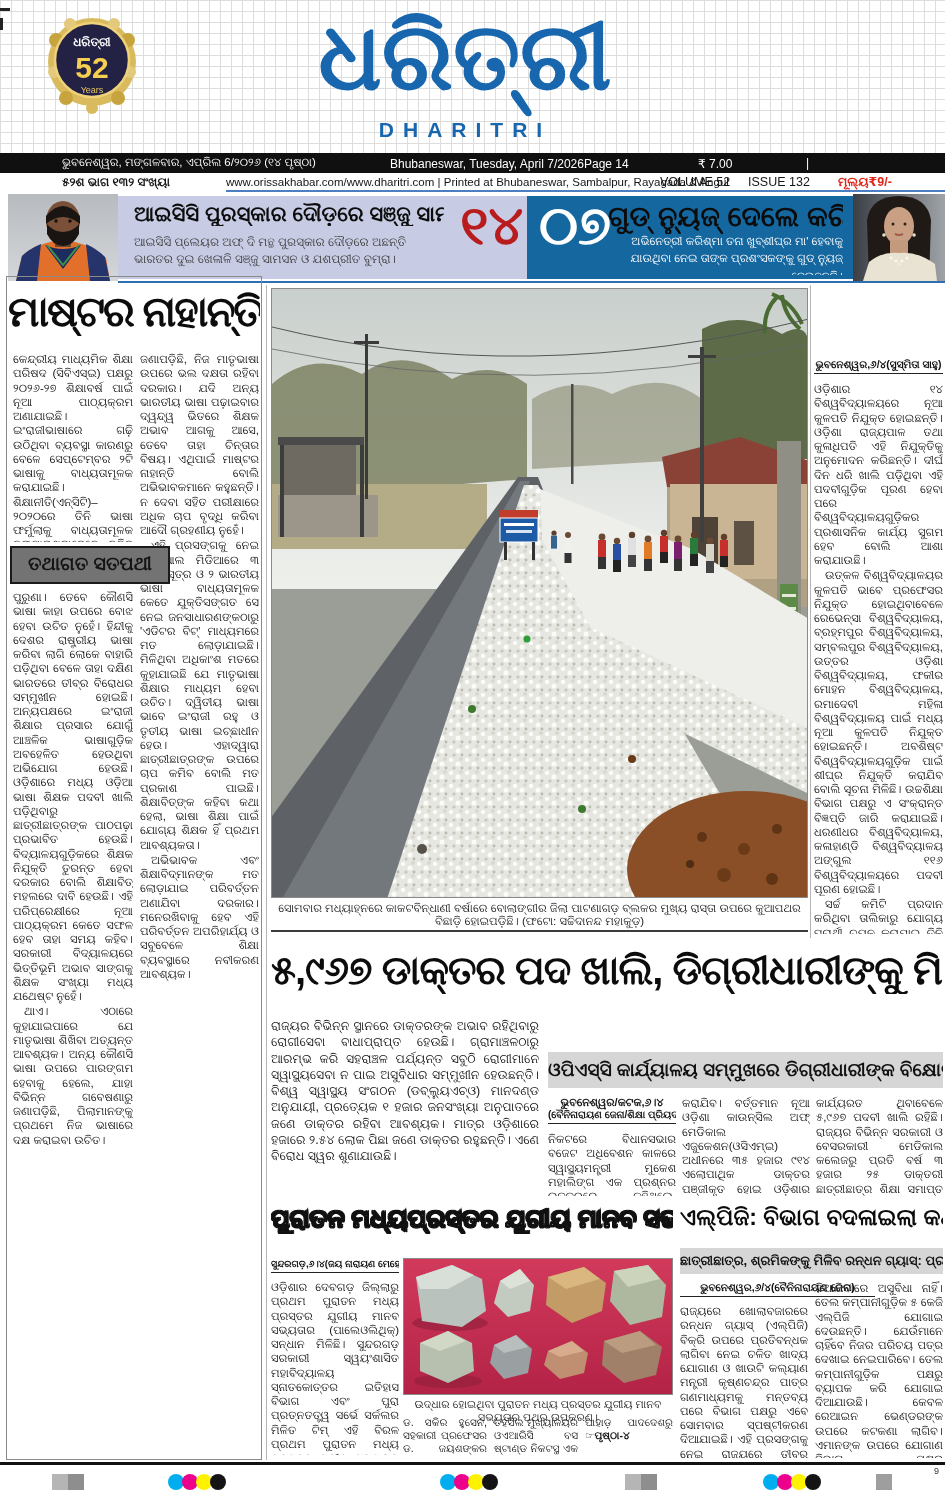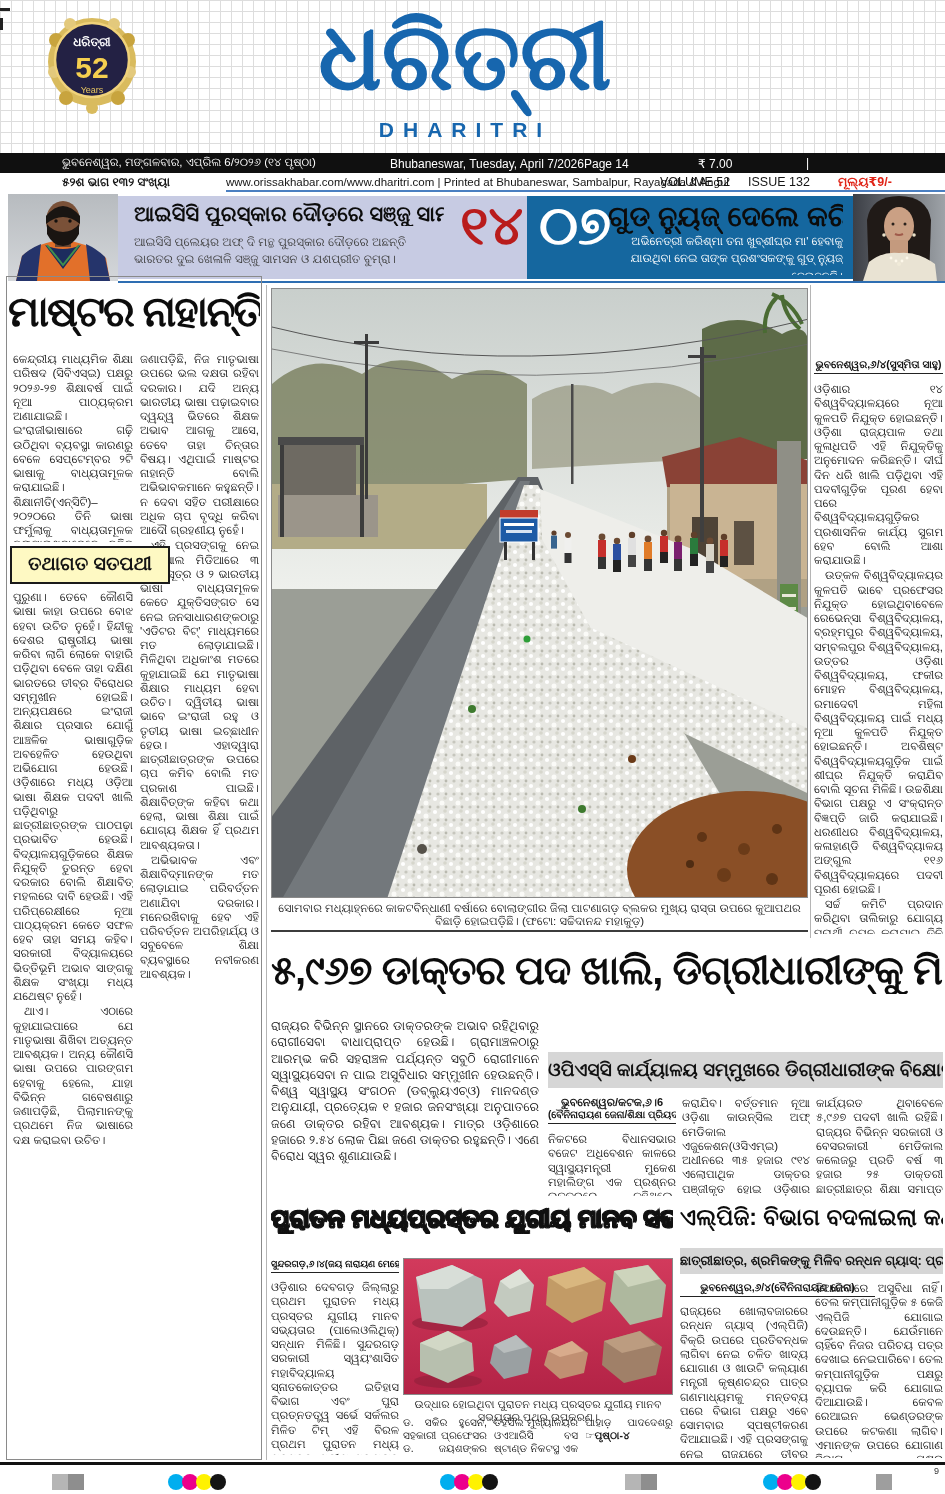--- a/index.html
+++ b/index.html
@@ -140,21 +140,21 @@
   <div class="abs" style="left:6px;top:276px;width:254px;height:1182px;border:1px solid #8a8a8a;"></div>
   <div class="abs headline" style="left:8px;top:288px;width:252px;font-size:42px;letter-spacing:-2px;text-align:center;white-space:nowrap;overflow:hidden;">ମାଷ୍ଟର ନାହାନ୍ତି</div>
   <div class="abs body-txt" style="left:13px;top:352px;width:120px;height:190px;">
     <p>କେନ୍ଦ୍ରୀୟ ମାଧ୍ୟମିକ ଶିକ୍ଷା ପରିଷଦ (ସିବିଏସ୍‌ଇ) ପକ୍ଷରୁ ୨୦୨୬-୨୭ ଶିକ୍ଷାବର୍ଷ ପାଇଁ ନୂଆ ପାଠ୍ୟକ୍ରମ ଅଣାଯାଇଛି। ଇଂରାଜୀଭାଷାରେ ଗଢ଼ି ଉଠିଥିବା ବ୍ୟବସ୍ଥା କାରଣରୁ ବେଳେ ସେପ୍ଟେମ୍ବର ୨ଟି ଭାଷାକୁ ବାଧ୍ୟତାମୂଳକ କରାଯାଇଛି। ଶିକ୍ଷାନୀତି(ଏନ୍‌ସିଟି)–୨୦୨୦ରେ ତିନି ଭାଷା ଫର୍ମୁଲାକୁ ବାଧ୍ୟତାମୂଳକ କରାଯାଇଥିବାବେଳେ ଚଳିତ ବର୍ଷରୁ ଏହା ଅଷ୍ଟମ ଶ୍ରେଣୀରୁ ଲାଗୁ ହେବ ବୋଲି କୁହାଯାଇଛି। ଭାରତରେ ଭାଷା ପ୍ରତିରେ ଭିନ୍ନ ରାଜ୍ୟରେ ଭିନ୍ନ ମତ ରହିଛି।</p>
   </div>
   <div class="abs body-txt" style="left:140px;top:352px;width:119px;height:1098px;">
     <p>ଜଣାପଡ଼ିଛି, ନିଜ ମାତୃଭାଷା ଉପରେ ଭଲ ଦକ୍ଷତା ରହିବା ଦରକାର। ଯଦି ଅନ୍ୟ ଭାରତୀୟ ଭାଷା ପଢ଼ାଇବାର ଦ୍ୱନ୍ଦ୍ୱ ଭିତରେ ଶିକ୍ଷକ ଅଭାବ ଆଗକୁ ଆସେ, ତେବେ ତାହା ଚିନ୍ତାର ବିଷୟ। ଏଥିପାଇଁ ମାଷ୍ଟର ନାହାନ୍ତି ବୋଲି ଅଭିଭାବକମାନେ କହୁଛନ୍ତି। ନ ଦେବା ସହିତ ପରୀକ୍ଷାରେ ଅଧିକ ଚାପ ବୃଦ୍ଧି କରିବା ଆଦୌ ଗ୍ରହଣୀୟ ନୁହେଁ।</p>
     <p>ଏହି ପ୍ରସଙ୍ଗକୁ ନେଇ ସୋସିଆଲ ମିଡିଆରେ ୩ ଭାଷା ସୂତ୍ର ଓ ୨ ଭାରତୀୟ ଭାଷା ବାଧ୍ୟତାମୂଳକ କେତେ ଯୁକ୍ତିସଙ୍ଗତ ସେ ନେଇ ଜନସାଧାରଣଙ୍କଠାରୁ 'ଏଡିଟର ବିଟ୍' ମାଧ୍ୟମରେ ମତ ଲୋଡ଼ାଯାଇଛି। ମିଳିଥିବା ଅଧିକାଂଶ ମତରେ କୁହାଯାଇଛି ଯେ ମାତୃଭାଷା ଶିକ୍ଷାର ମାଧ୍ୟମ ହେବା ଉଚିତ। ଦ୍ୱିତୀୟ ଭାଷା ଭାବେ ଇଂରାଜୀ ରହୁ ଓ ତୃତୀୟ ଭାଷା ଇଚ୍ଛାଧୀନ ହେଉ। ଏହାଦ୍ୱାରା ଛାତ୍ରୀଛାତ୍ରଙ୍କ ଉପରେ ଚାପ କମିବ ବୋଲି ମତ ପ୍ରକାଶ ପାଇଛି। ଶିକ୍ଷାବିତ୍‌ଙ୍କ କହିବା କଥା ହେଲା, ଭାଷା ଶିକ୍ଷା ପାଇଁ ଯୋଗ୍ୟ ଶିକ୍ଷକ ହିଁ ପ୍ରଥମ ଆବଶ୍ୟକତା।</p>
     <p>ଅଭିଭାବକ ଏବଂ ଶିକ୍ଷାବିଦ୍‌ମାନଙ୍କ ମତ ଲୋଡ଼ାଯାଇ ପରିବର୍ତ୍ତନ ଅଣାଯିବା ଦରକାର। ମନେରଖିବାକୁ ହେବ ଏହି ପରିବର୍ତ୍ତନ ଅପରିହାର୍ଯ୍ୟ ଓ ସବୁବେଳେ ଶିକ୍ଷା ବ୍ୟବସ୍ଥାରେ ନବୀକରଣ ଆବଶ୍ୟକ।</p>
   </div>
-  <div class="abs" style="left:10px;top:546px;width:156px;height:34px;border:2px solid #1a1a1a;background:#fef9c3;text-align:center;line-height:32px;font-size:19px;font-weight:bold;z-index:3;overflow:hidden;">ତଥାଗତ ସତପଥୀ</div>
+  <div class="abs" style="left:10px;top:546px;width:156px;height:34px;border:2px solid #1a1a1a;background:#737373;text-align:center;line-height:32px;font-size:19px;font-weight:bold;z-index:3;overflow:hidden;">ତଥାଗତ ସତପଥୀ</div>
   <div class="abs body-txt" style="left:13px;top:590px;width:120px;height:860px;">
     <p>ପୁରୁଣା। ତେବେ କୌଣସି ଭାଷା କାହା ଉପରେ ବୋଝ ହେବା ଉଚିତ ନୁହେଁ। ହିନ୍ଦୀକୁ ଦେଶର ରାଷ୍ଟ୍ରୀୟ ଭାଷା କରିବା ଲାଗି ଲୋକେ ବାହାରି ପଡ଼ିଥିବା ବେଳେ ତାହା ଦକ୍ଷିଣ ଭାରତରେ ତୀବ୍ର ବିରୋଧର ସମ୍ମୁଖୀନ ହୋଇଛି। ଅନ୍ୟପକ୍ଷରେ ଇଂରାଜୀ ଶିକ୍ଷାର ପ୍ରସାର ଯୋଗୁଁ ଆଞ୍ଚଳିକ ଭାଷାଗୁଡ଼ିକ ଅବହେଳିତ ହେଉଥିବା ଅଭିଯୋଗ ହେଉଛି। ଓଡ଼ିଶାରେ ମଧ୍ୟ ଓଡ଼ିଆ ଭାଷା ଶିକ୍ଷକ ପଦବୀ ଖାଲି ପଡ଼ିଥିବାରୁ ଛାତ୍ରୀଛାତ୍ରଙ୍କ ପାଠପଢ଼ା ପ୍ରଭାବିତ ହେଉଛି। ବିଦ୍ୟାଳୟଗୁଡ଼ିକରେ ଶିକ୍ଷକ ନିଯୁକ୍ତି ତୁରନ୍ତ ହେବା ଦରକାର ବୋଲି ଶିକ୍ଷାବିତ୍ ମହଲରେ ଦାବି ହେଉଛି। ଏହି ପରିପ୍ରେକ୍ଷୀରେ ନୂଆ ପାଠ୍ୟକ୍ରମ କେତେ ସଫଳ ହେବ ତାହା ସମୟ କହିବ। ସରକାରୀ ବିଦ୍ୟାଳୟରେ ଭିତ୍ତିଭୂମି ଅଭାବ ସାଙ୍ଗକୁ ଶିକ୍ଷକ ସଂଖ୍ୟା ମଧ୍ୟ ଯଥେଷ୍ଟ ନୁହେଁ।</p>
     <p>ଥାଏ। ଏଠାରେ କୁହାଯାଇପାରେ ଯେ ମାତୃଭାଷା ଶିଖିବା ଅତ୍ୟନ୍ତ ଆବଶ୍ୟକ। ଅନ୍ୟ କୌଣସି ଭାଷା ଉପରେ ପାରଙ୍ଗମ ହେବାକୁ ହେଲେ, ଯାହା ବିଭିନ୍ନ ଗବେଷଣାରୁ ଜଣାପଡ଼ିଛି, ପିଲାମାନଙ୍କୁ ପ୍ରଥମେ ନିଜ ଭାଷାରେ ଦକ୍ଷ କରାଇବା ଉଚିତ।</p>
   </div>
 
   <div class="abs vrule" style="left:266px;top:285px;height:1175px;"></div>
   <div class="abs vrule" style="left:810px;top:285px;height:653px;"></div>
 
   <div class="abs photo-frame" style="left:271px;top:288px;width:537px;height:610px;">
     <svg width="537" height="610" viewBox="0 0 537 610">
@@ -302,21 +302,21 @@
     <p>ସର୍ଚ୍ଚ କମିଟି ପ୍ରଦାନ କରିଥିବା ତାଲିକାରୁ ଯୋଗ୍ୟ ପ୍ରାର୍ଥୀ ଚୟନ କରାଯାଇ ତିନି ବର୍ଷ ପାଇଁ ଏହି ନିଯୁକ୍ତି ଦିଆଯାଇଛି। ରାଜେନ୍ଦ୍ର ବିଶ୍ୱବିଦ୍ୟାଳୟ, ବିଜୁ ପଟ୍ଟନାୟକ ବୈଷୟିକ ବିଶ୍ୱବିଦ୍ୟାଳୟ, ଖଲ୍ଲିକୋଟ ଏକକ ବିଶ୍ୱବିଦ୍ୟାଳୟ, ଗଙ୍ଗାଧର ମେହେର ବିଶ୍ୱବିଦ୍ୟାଳୟ ଓ ବକ୍ସି ଜଗବନ୍ଧୁ ବିଶ୍ୱବିଦ୍ୟାଳୟରେ ମଧ୍ୟ ନୂତନ କୁଳପତି ଦାୟିତ୍ୱ ଗ୍ରହଣ କରିବେ। ସେହିପରି ଶ୍ରୀ ଜଗନ୍ନାଥ ସଂସ୍କୃତ ବିଶ୍ୱବିଦ୍ୟାଳୟ ପାଇଁ ମଧ୍ୟ ନିଯୁକ୍ତି ଚୂଡ଼ାନ୍ତ ହୋଇଛି।</p>
 
   </div>
 
   <div class="abs headline" style="left:271px;top:948px;width:672px;font-size:40px;letter-spacing:-1px;white-space:nowrap;overflow:hidden;text-align:center;">୫,୯୬୭ ଡାକ୍ତର ପଦ ଖାଲି, ଡିଗ୍ରୀଧାରୀଙ୍କୁ ମିଳୁନି ଚାକିରି</div>
   <div class="abs body-txt" style="left:271px;top:1018px;width:268px;height:176px;font-size:12.5px;line-height:1.3;">
     <p>ରାଜ୍ୟର ବିଭିନ୍ନ ସ୍ଥାନରେ ଡାକ୍ତରଙ୍କ ଅଭାବ ରହିଥିବାରୁ ରୋଗୀସେବା ବାଧାପ୍ରାପ୍ତ ହେଉଛି। ଗ୍ରାମାଞ୍ଚଳଠାରୁ ଆରମ୍ଭ କରି ସହରାଞ୍ଚଳ ପର୍ଯ୍ୟନ୍ତ ସବୁଠି ରୋଗୀମାନେ ସ୍ୱାସ୍ଥ୍ୟସେବା ନ ପାଇ ଅସୁବିଧାର ସମ୍ମୁଖୀନ ହେଉଛନ୍ତି। ବିଶ୍ୱ ସ୍ୱାସ୍ଥ୍ୟ ସଂଗଠନ (ଡବ୍ଲ୍ୟୁଏଚ୍‌ଓ) ମାନଦଣ୍ଡ ଅନୁଯାୟୀ, ପ୍ରତ୍ୟେକ ୧ ହଜାର ଜନସଂଖ୍ୟା ଅନୁପାତରେ ଜଣେ ଡାକ୍ତର ରହିବା ଆବଶ୍ୟକ। ମାତ୍ର ଓଡ଼ିଶାରେ ହଜାରେ ୨.୫୪ ଲୋକ ପିଛା ଜଣେ ଡାକ୍ତର ରହୁଛନ୍ତି। ଏଣେ ବିରୋଧ ସ୍ୱର ଶୁଣାଯାଉଛି।</p>
   </div>
   <div class="abs graybar" style="left:548px;top:1052px;width:395px;height:36px;font-size:18.5px;line-height:36px;white-space:nowrap;">ଓପିଏସ୍‌ସି କାର୍ଯ୍ୟାଳୟ ସମ୍ମୁଖରେ ଡିଗ୍ରୀଧାରୀଙ୍କ ବିକ୍ଷୋଭ, ପ୍ରତିବାଦ</div>
   <div class="abs" style="left:548px;top:1096px;width:128px;text-align:center;border-bottom:1.5px solid #222;padding-bottom:2px;overflow:hidden;">
-    <div style="font-size:11px;font-weight:bold;white-space:nowrap;">ଭୁବନେଶ୍ୱର/କଟକ,୬।6</div>
+    <div style="font-size:11px;font-weight:bold;white-space:nowrap;">ଭୁବନେଶ୍ୱର/କଟକ,୬।୪</div>
     <div style="font-size:10px;font-weight:bold;white-space:nowrap;">(ବୈନିନାରାୟଣ ଜେନା/ଶିକ୍ଷା ପ୍ରିୟଦର୍ଶିନୀ)</div>
   </div>
   <div class="abs body-txt" style="left:548px;top:1132px;width:128px;height:64px;">
     <p>ନିକଟରେ ବିଧାନସଭାର ବଜେଟ ଅଧିବେଶନ କାଳରେ ସ୍ୱାସ୍ଥ୍ୟମନ୍ତ୍ରୀ ମୁକେଶ ମହାଲିଙ୍ଗ ଏକ ପ୍ରଶ୍ନର ଉତ୍ତରରେ କହିଥିଲେ, ଡବ୍ଲ୍ୟୁଏଚ୍‌ଓ ମାନଦଣ୍ଡ ଅନୁଯାୟୀ ଆବଶ୍ୟକ ଡାକ୍ତର ସଂଖ୍ୟା ଓ ଉପଲବ୍ଧ ଡାକ୍ତର ପଦବୀ ସଂଖ୍ୟାର ଅନ୍ତର ବିଶ୍ଳେଷଣ କରାଯାଇ ନିୟୁତ ପଦବୀଗୁଡ଼ିକ ପର୍ଯ୍ୟାୟକ୍ରମେ ପୂରଣ</p>
   </div>
   <div class="abs body-txt" style="left:682px;top:1096px;width:128px;height:100px;">
     <p>କରାଯିବ। ବର୍ତ୍ତମାନ ନୂଆ ଓଡ଼ିଶା କାଉନ୍‌ସିଲ ଅଫ୍ ମେଡିକାଲ ଏଜୁକେଶନ(ଓସିଏମ୍‌ଇ) ଅଧୀନରେ ୩୫ ହଜାର ୯୧୪ ଏଲୋପାଥିକ ଡାକ୍ତର ପଞ୍ଜୀକୃତ ହୋଇ ଓଡ଼ିଶାର ବିଭିନ୍ନ ସରକାରୀ ମେଡିକାଲ ଓ ଘରୋଇ ମେଡିକାଲ/କ୍ଲିନିକରେ ସେବା ଯୋଗାଉଛନ୍ତି। ସେହିପରି ରାଜ୍ୟର ମୋଟ ମଞ୍ଜୁରୀପ୍ରାପ୍ତ ଡାକ୍ତର ସଂଖ୍ୟା ୧୫ହଜାର ୬୯୩ ରହିଛି। ସେଥିମଧ୍ୟରୁ</p>
   </div>
   <div class="abs body-txt" style="left:816px;top:1096px;width:127px;height:100px;">
     <p><span>କାର୍ଯ୍ୟରତ ଥିବାବେଳେ ୫,୯୬୭ ପଦବୀ ଖାଲି ରହିଛି। ରାଜ୍ୟର ବିଭିନ୍ନ ସରକାରୀ ଓ ବେସରକାରୀ ମେଡିକାଲ କଲେଜରୁ ପ୍ରତି ବର୍ଷ ୩ ହଜାର ୨୫ ଡାକ୍ତରୀ ଛାତ୍ରୀଛାତ୍ର ଶିକ୍ଷା ସମାପ୍ତ କରୁଛନ୍ତି। ସେମାନଙ୍କ ମଧ୍ୟରୁ ପ୍ରତ୍ୟେକ ବର୍ଷ ଓଡ଼ିଶା ଲୋକ ସେବା ଆୟୋଗ(ଓପିଏସ୍‌ସି)ଙ୍କ ଦ୍ୱାରା ଚୟନ ପ୍ରକ୍ରିୟା ମାଧ୍ୟମରେ ରାଜ୍ୟର ବିଭିନ୍ନ ସ୍ୱାସ୍ଥ୍ୟକେନ୍ଦ୍ରରେ ନିଯୁକ୍ତି</span> </p>

